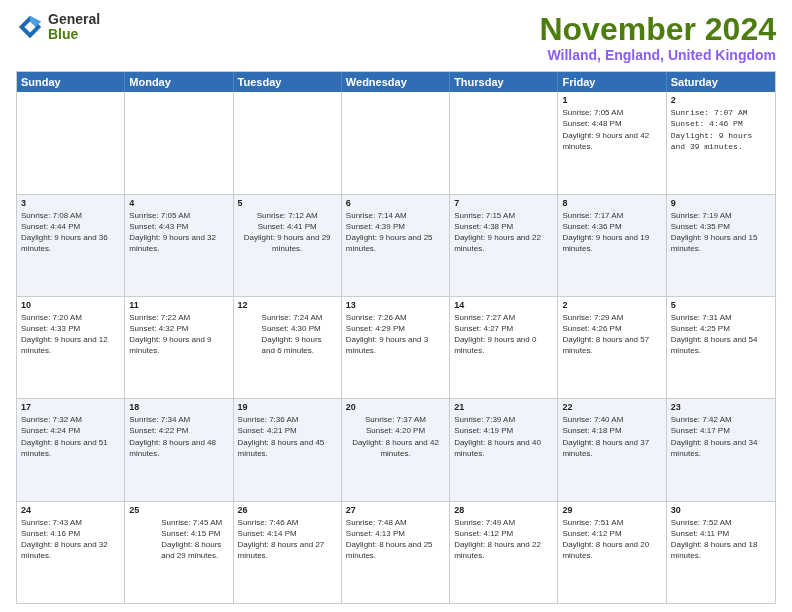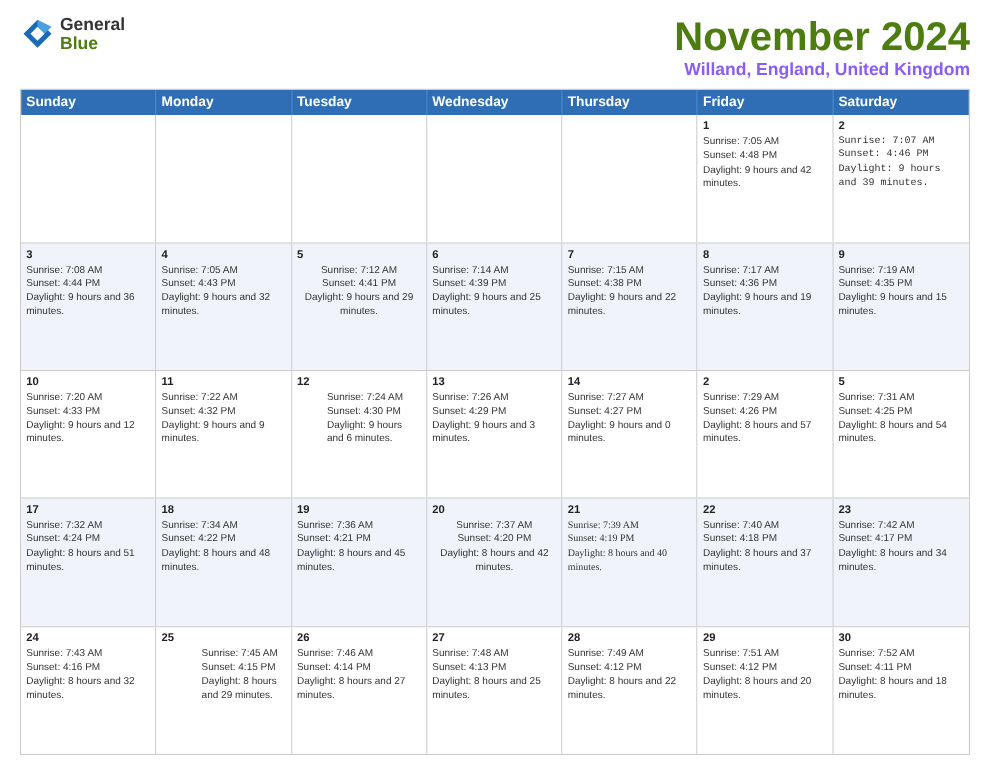--- a/index.html
+++ b/index.html
@@ -272,21 +272,21 @@
 Daylight: 8 hours and 45 minutes.</div>
           </div>
           <div class="cal-cell alt-row">
             <div class="day-number">20</div>
             <div class="day-info" style="white-space: pre-line; text-align: center;">Sunrise: 7:37 AM
 Sunset: 4:20 PM
 Daylight: 8 hours and 42 minutes.</div>
           </div>
           <div class="cal-cell alt-row">
             <div class="day-number">21</div>
-            <div class="day-info" style="white-space: pre-line; font-family: Liberation Serif, serif;">Sunrise: 7:39 AM
+            <div class="day-info" style="white-space: pre-line;">Sunrise: 7:39 AM
 Sunset: 4:19 PM
 Daylight: 8 hours and 40 minutes.</div>
           </div>
           <div class="cal-cell alt-row">
             <div class="day-number">22</div>
             <div class="day-info" style="white-space: pre-line;">Sunrise: 7:40 AM
 Sunset: 4:18 PM
 Daylight: 8 hours and 37 minutes.</div>
           </div>
           <div class="cal-cell alt-row">

